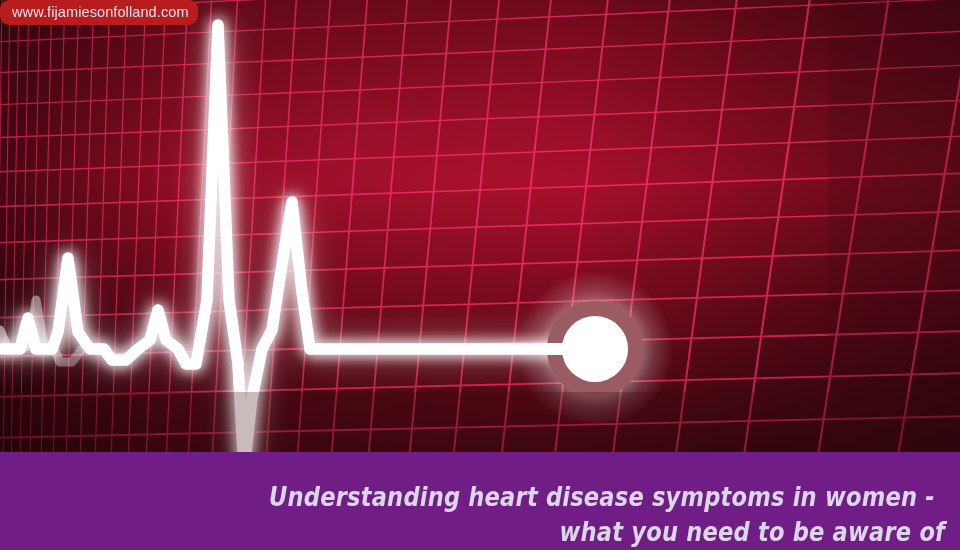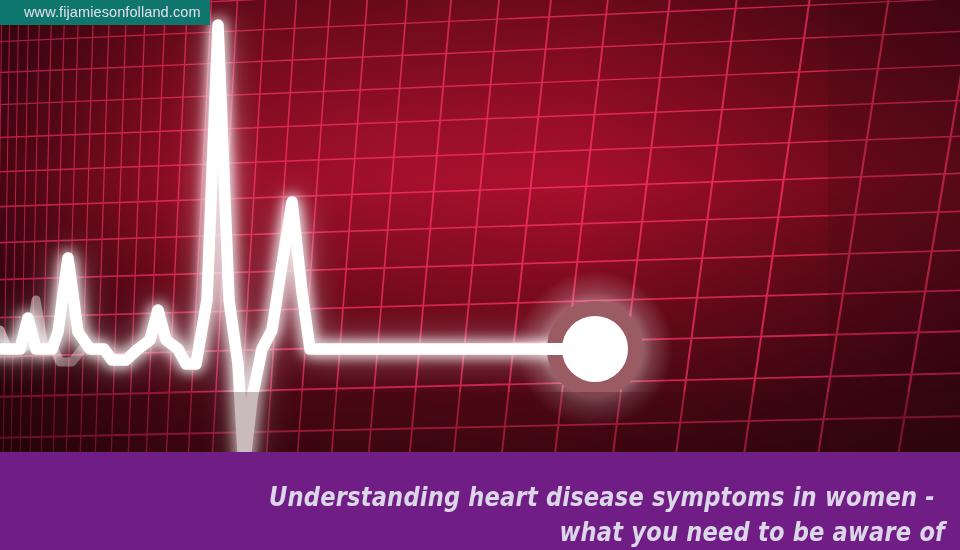--- a/index.html
+++ b/index.html
@@ -29,25 +29,26 @@
   .art svg {
     display: block;
   }
 
   
   .url-banner {
     position: absolute;
     left: 0;
     top: 0;
     height: 25px;
-    padding: 0 9px 0 24px;
+    padding: 0 9px 0 12px;
     display: flex;
     align-items: center;
-    background: #0f766e;
+    background: #b91c1c;
     z-index: 40;
+    border-radius: 9px;
   }
   .url-banner span {
     color: #E6E0EC;
     font-size: 14.5px;
     letter-spacing: 0.1px;
     line-height: 1;
     white-space: nowrap;
   }
 
   

